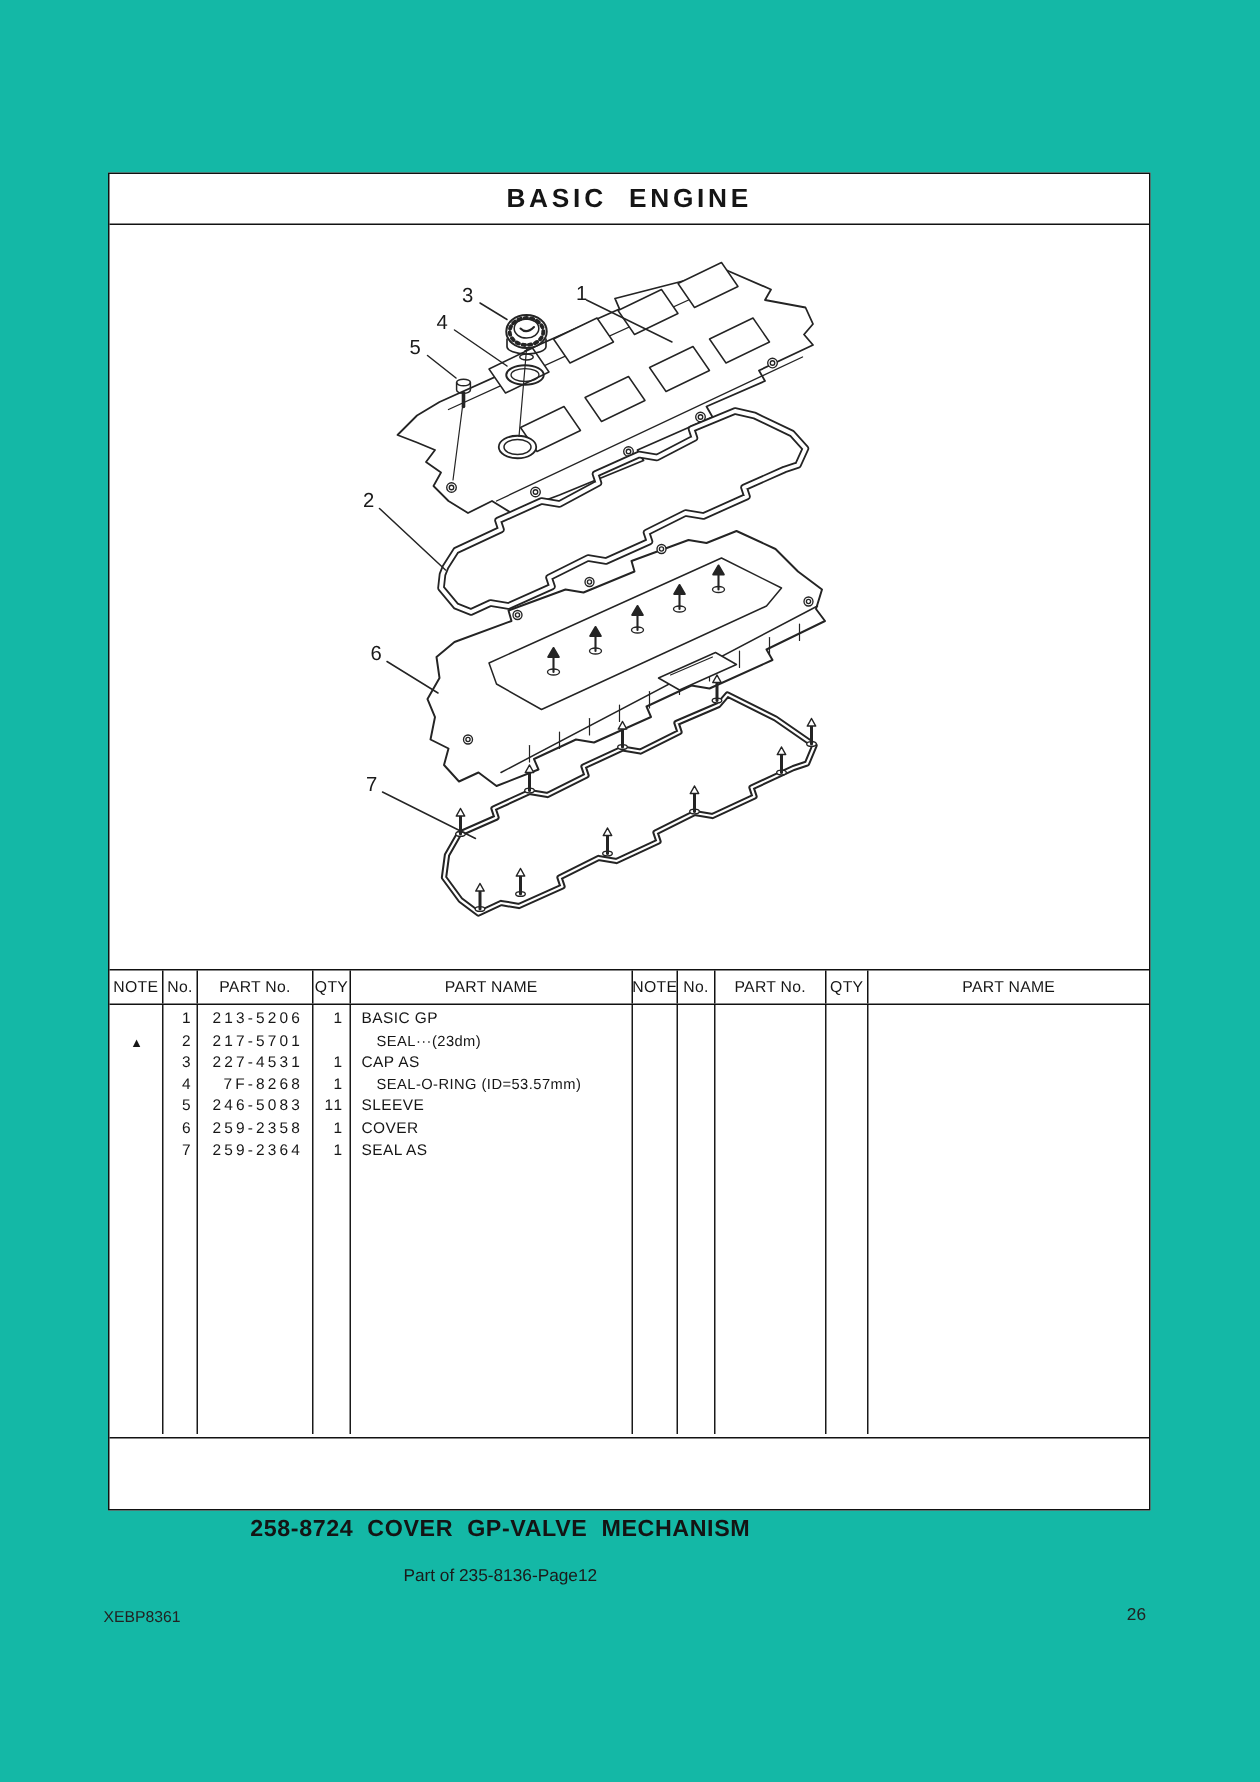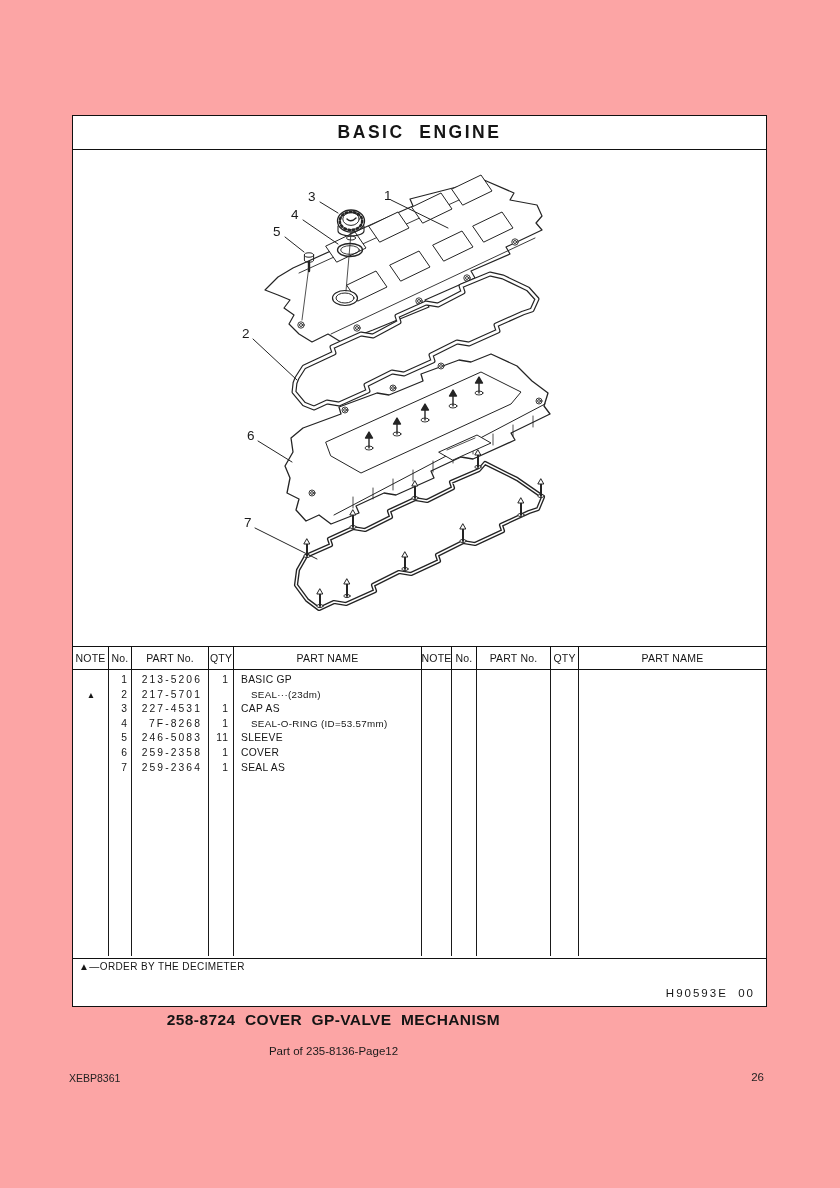--- a/index.html
+++ b/index.html
@@ -1,17 +1,17 @@
 <!DOCTYPE html>
 <html><head>
 <meta charset="utf-8">
 <style>
   html,body{margin:0;padding:0;background:#ffffff;}
   .page{
-    position:relative;width:840px;height:1188px;background:#fca5a5;
+    position:relative;width:840px;height:1188px;background:#14b8a6;
     font-family:"Liberation Sans", sans-serif;color:#1c1c1c;overflow:hidden;
   }
   
   .sheet{
     position:absolute;left:72px;top:115px;width:695px;height:892px;
     border:1.6px solid #111;box-sizing:border-box;background:#fff;
   }
   .title-band{
     position:absolute;left:0;top:0;width:100%;height:34px;
     border-bottom:1.6px solid #111;box-sizing:border-box;
@@ -406,24 +406,20 @@
         <div class="c"></div>
               <div class="c"></div>
               <div class="c"></div>
               <div class="c"></div>
               <div class="c"></div>
       </div>
           </div>
       </div>
     </div>
 
-    <div class="foot-band">
-      <div class="footnote">▲—ORDER BY THE DECIMETER</div>
-      <div class="fig-code">H90593E  00</div>
-    </div>
   </div>
 
   <div class="caption">
     <div class="main">258-8724  COVER  GP-VALVE  MECHANISM</div>
     <div class="sub">Part of 235-8136-Page12</div>
   </div>
 
   <div class="doc-code">XEBP8361</div>
   <div class="page-num">26</div>
 </div>

